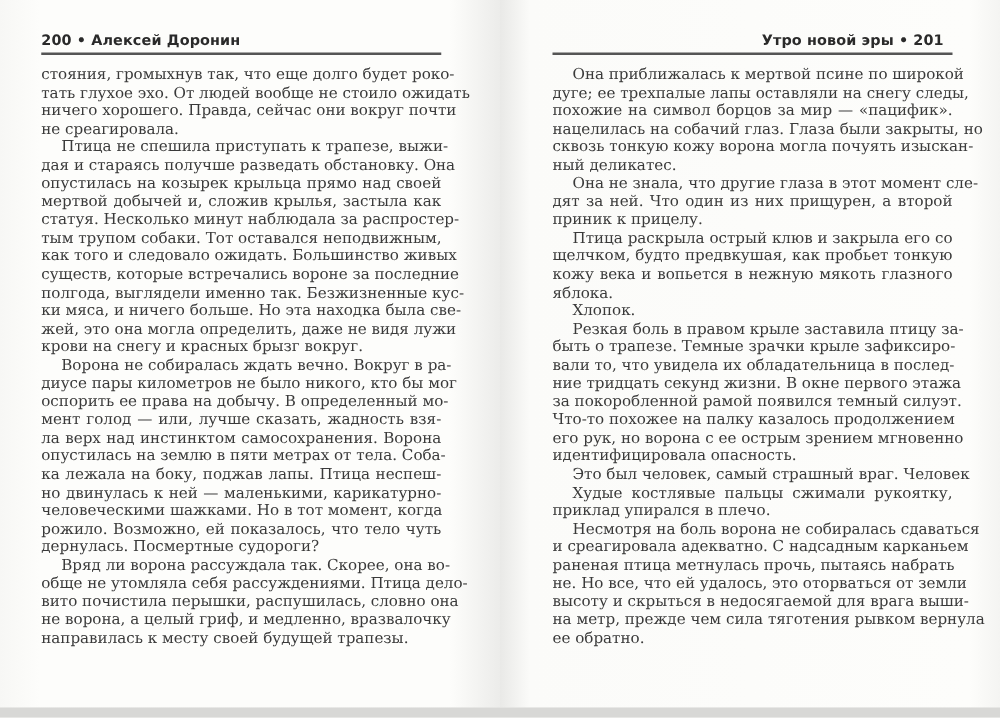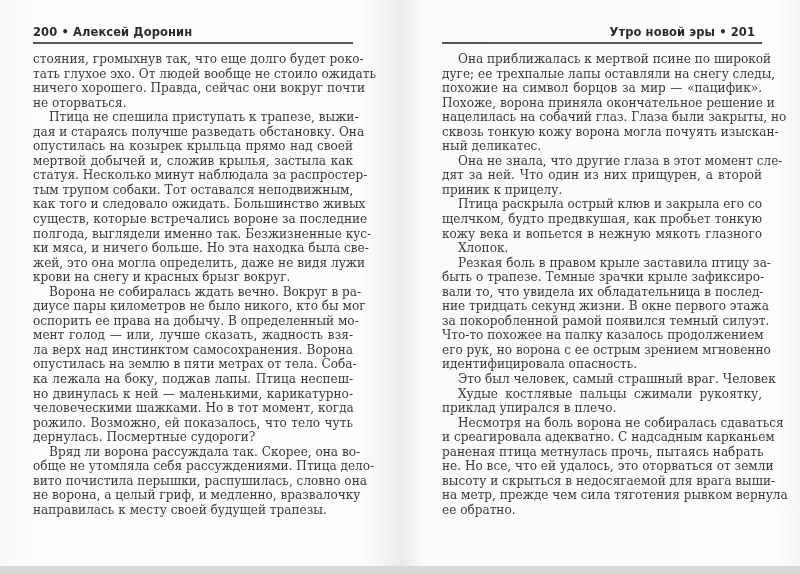--- a/index.html
+++ b/index.html
@@ -54,21 +54,21 @@
 <body>
 
 <div class="spread">
   <div class="page left">
     <div class="running-head">200 • Алексей Доронин</div>
     <div class="head-rule"></div>
     <div class="text" id="left-text">
         <span class="line">стояния, громыхнув так, что еще долго будет роко-</span>
         <span class="line">тать глухое эхо. От людей вообще не стоило ожидать</span>
         <span class="line">ничего хорошего. Правда, сейчас они вокруг почти</span>
-        <span class="line last">не оторваться.</span>
+        <span class="line last">не среагировала.</span>
         <span class="line indent">Птица не спешила приступать к трапезе, выжи-</span>
         <span class="line">дая и стараясь получше разведать обстановку. Она</span>
         <span class="line">опустилась на козырек крыльца прямо над своей</span>
         <span class="line">мертвой добычей и, сложив крылья, застыла как</span>
         <span class="line">статуя. Несколько минут наблюдала за распростер-</span>
         <span class="line">тым трупом собаки. Тот оставался неподвижным,</span>
         <span class="line">как того и следовало ожидать. Большинство живых</span>
         <span class="line">существ, которые встречались вороне за последние</span>
         <span class="line">полгода, выглядели именно так. Безжизненные кус-</span>
         <span class="line">ки мяса, и ничего больше. Но эта находка была све-</span>
@@ -92,30 +92,30 @@
         <span class="line last">направилась к месту своей будущей трапезы.</span>
       </div>
   </div>
   <div class="page right">
     <div class="running-head">Утро новой эры • 201</div>
     <div class="head-rule"></div>
     <div class="text" id="right-text">
         <span class="line indent">Она приближалась к мертвой псине по широкой</span>
         <span class="line">дуге; ее трехпалые лапы оставляли на снегу следы,</span>
         <span class="line">похожие на символ борцов за мир — «пацифик».</span>
-        <span class="line">Похоже, ворона приняла окончательное решение и</span>
         <span class="line">нацелилась на собачий глаз. Глаза были закрыты, но</span>
         <span class="line">сквозь тонкую кожу ворона могла почуять изыскан-</span>
         <span class="line last">ный деликатес.</span>
         <span class="line indent">Она не знала, что другие глаза в этот момент сле-</span>
         <span class="line">дят за ней. Что один из них прищурен, а второй</span>
         <span class="line last">приник к прицелу.</span>
         <span class="line indent">Птица раскрыла острый клюв и закрыла его со</span>
         <span class="line">щелчком, будто предвкушая, как пробьет тонкую</span>
         <span class="line">кожу века и вопьется в нежную мякоть глазного</span>
+        <span class="line last">яблока.</span>
         <span class="line indent last">Хлопок.</span>
         <span class="line indent">Резкая боль в правом крыле заставила птицу за-</span>
         <span class="line">быть о трапезе. Темные зрачки крыле зафиксиро-</span>
         <span class="line">вали то, что увидела их обладательница в послед-</span>
         <span class="line">ние тридцать секунд жизни. В окне первого этажа</span>
         <span class="line">за покоробленной рамой появился темный силуэт.</span>
         <span class="line">Что-то похожее на палку казалось продолжением</span>
         <span class="line">его рук, но ворона с ее острым зрением мгновенно</span>
         <span class="line last">идентифицировала опасность.</span>
         <span class="line indent">Это был человек, самый страшный враг. Человек</span>

